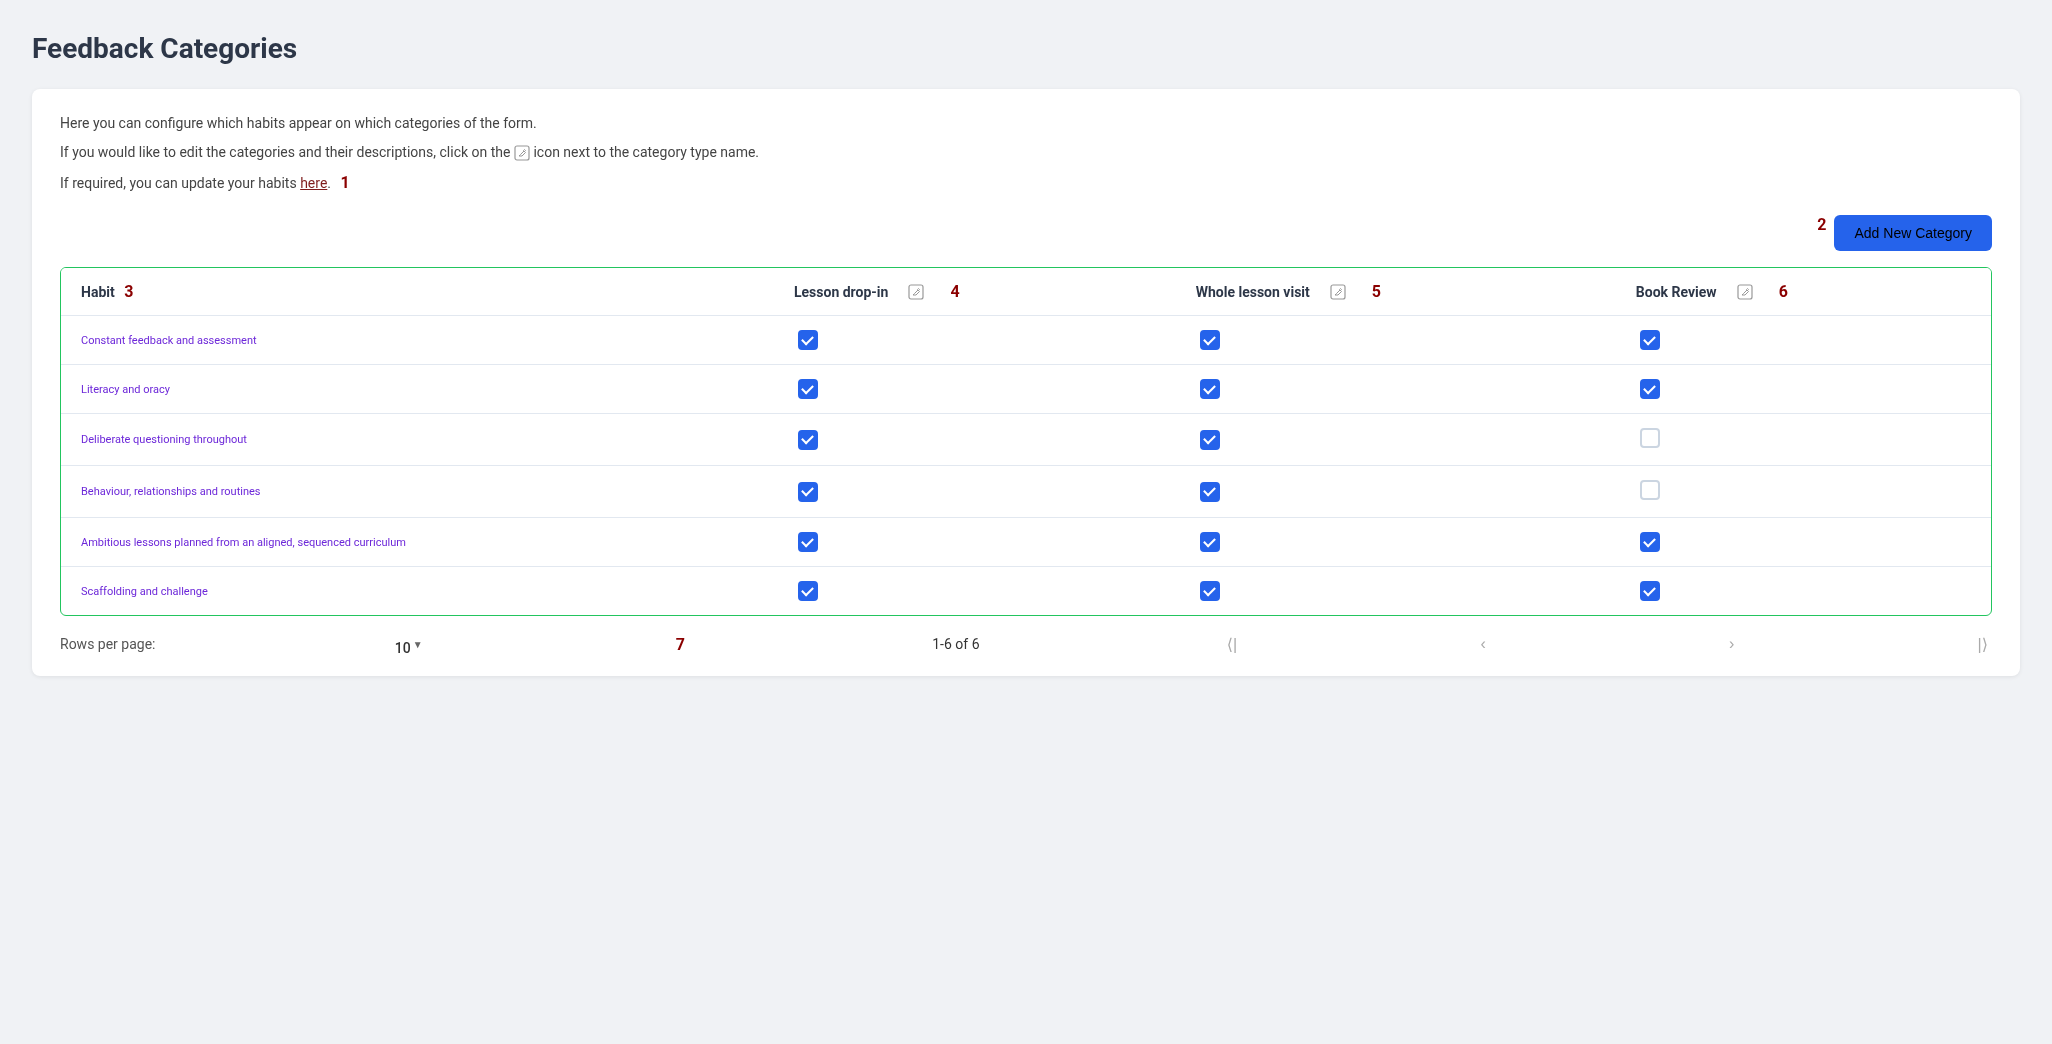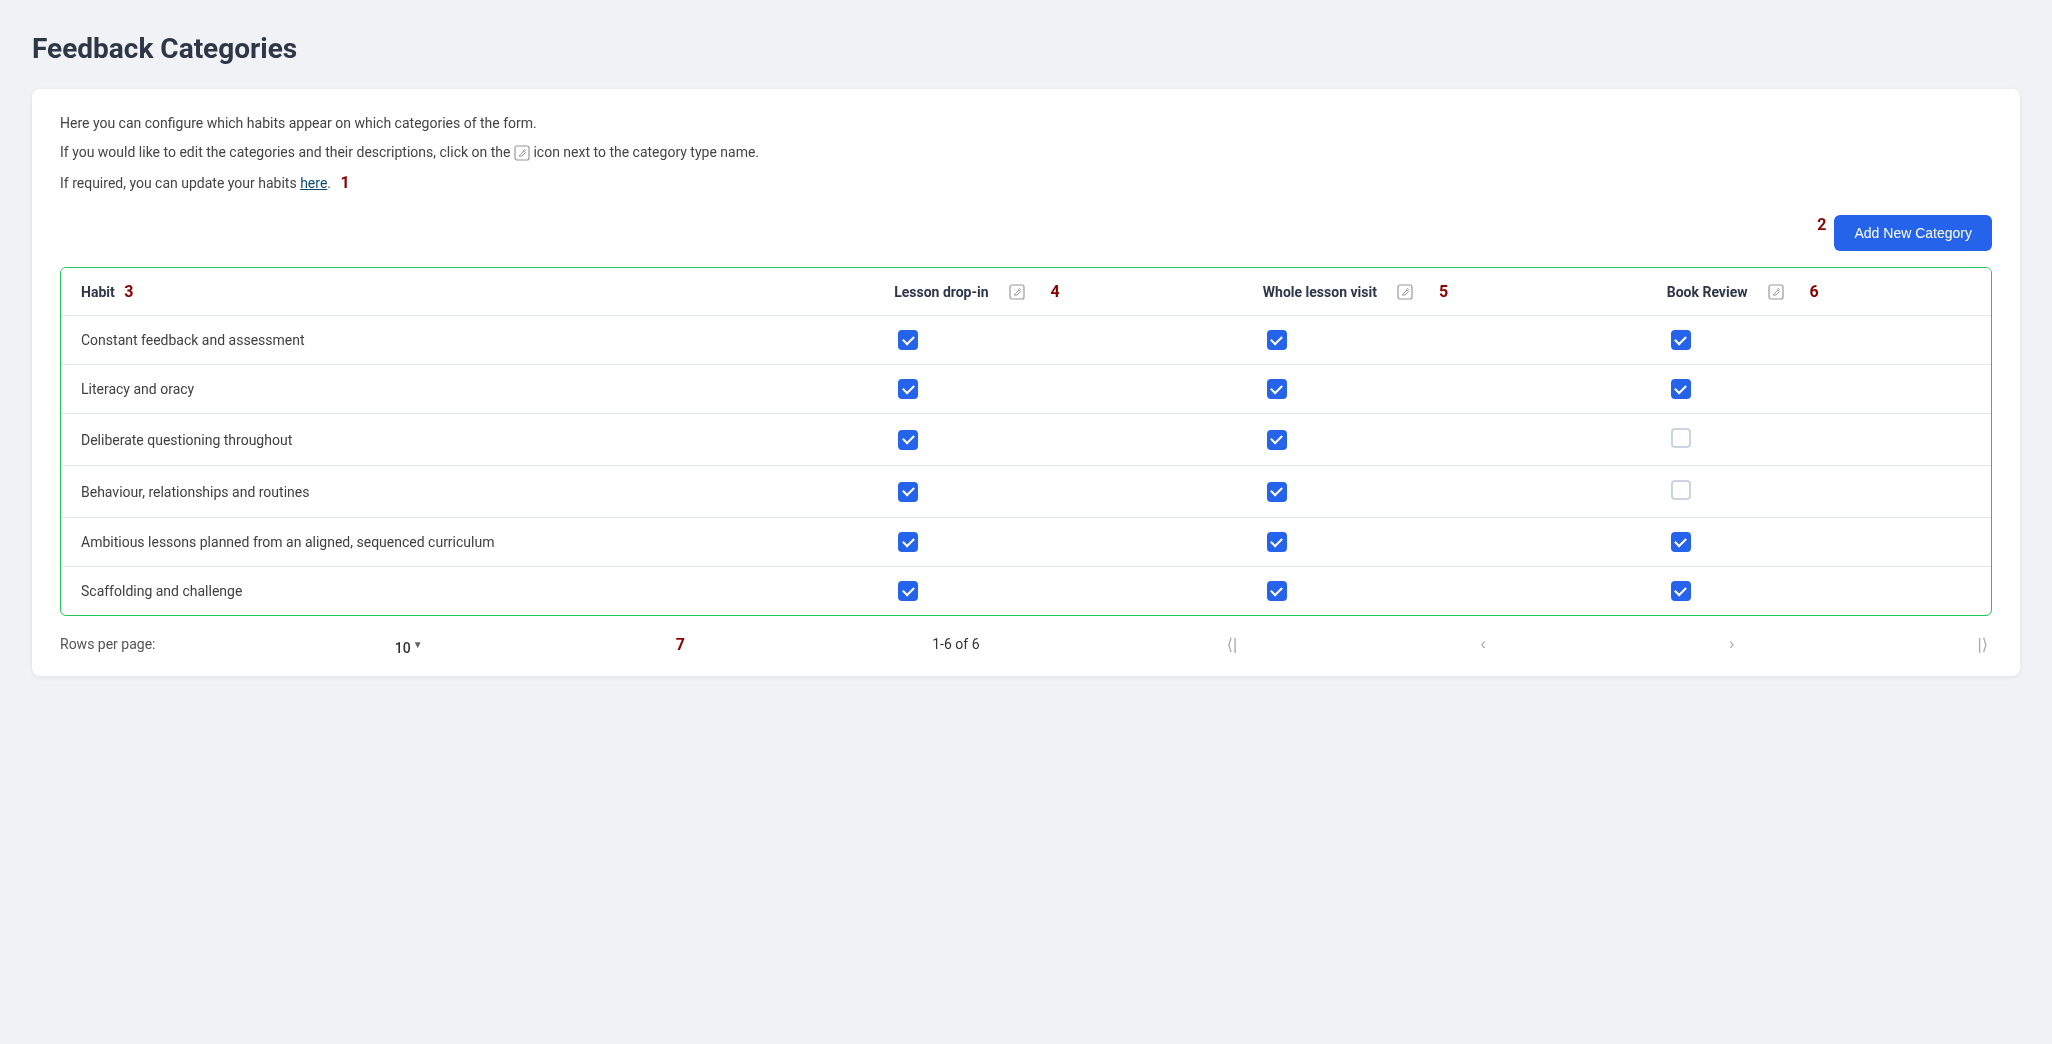--- a/index.html
+++ b/index.html
@@ -23,30 +23,30 @@
       padding: 24px 28px 20px;
       box-shadow: 0 1px 4px rgba(0,0,0,0.08);
     }
     .info-text {
       color: #444;
       margin-bottom: 8px;
       line-height: 1.5;
       font-size: 14px;
     }
     .info-text a {
-      color: #0c4a6e;
+      color: #7f1d1d;
     }
     .toolbar {
       display: flex;
       justify-content: flex-end;
       margin: 20px 0 16px;
     }
     .add-btn {
       background: #2563eb;
-      color: #ffffff;
+      color: #000000;
       border: none;
       border-radius: 6px;
       padding: 10px 20px;
       font-size: 14px;
       font-weight: 500;
       cursor: pointer;
     }
     .table-wrap {
       border: 1px solid #22c55e;
       border-radius: 6px;
@@ -71,22 +71,22 @@
       text-align: left;
     }
     tbody tr {
       border-bottom: 1px solid #e2e8f0;
     }
     tbody tr:last-child {
       border-bottom: none;
     }
     tbody td {
       padding: 14px 20px;
-      font-size: 14px;
-      color: #404040;
+      font-size: 11px;
+      color: #6d28d9;
       vertical-align: middle;
     }
     .checkbox-cell {
       padding-left: 24px;
     }
     .cb {
       width: 20px;
       height: 20px;
       border-radius: 4px;
       display: inline-flex;

